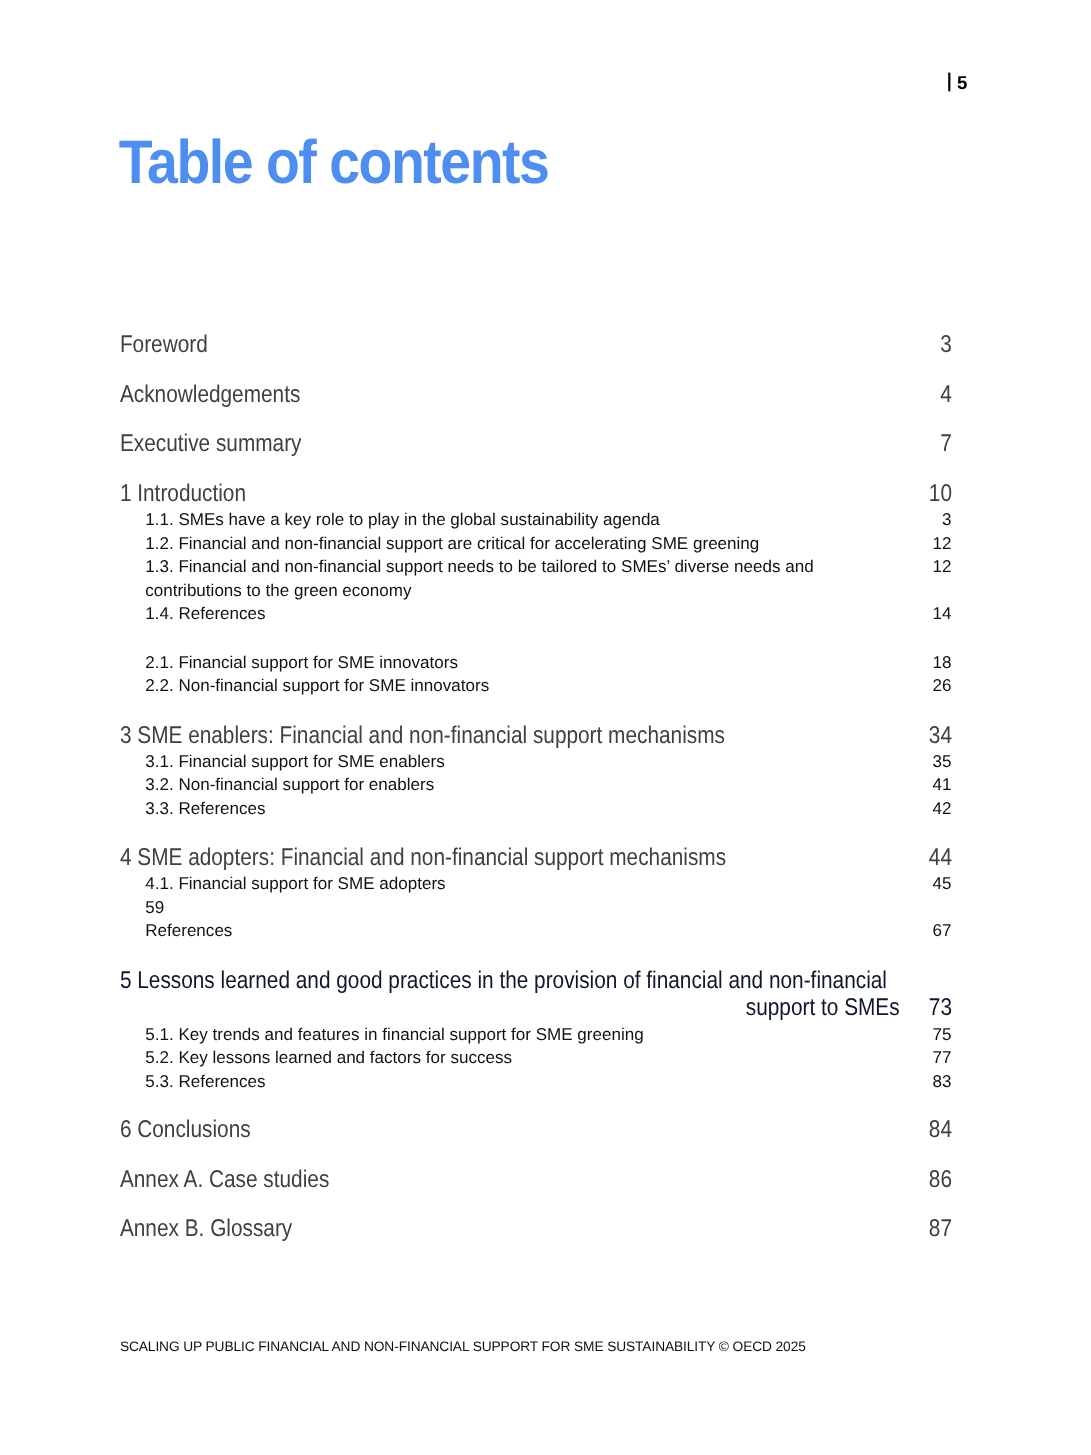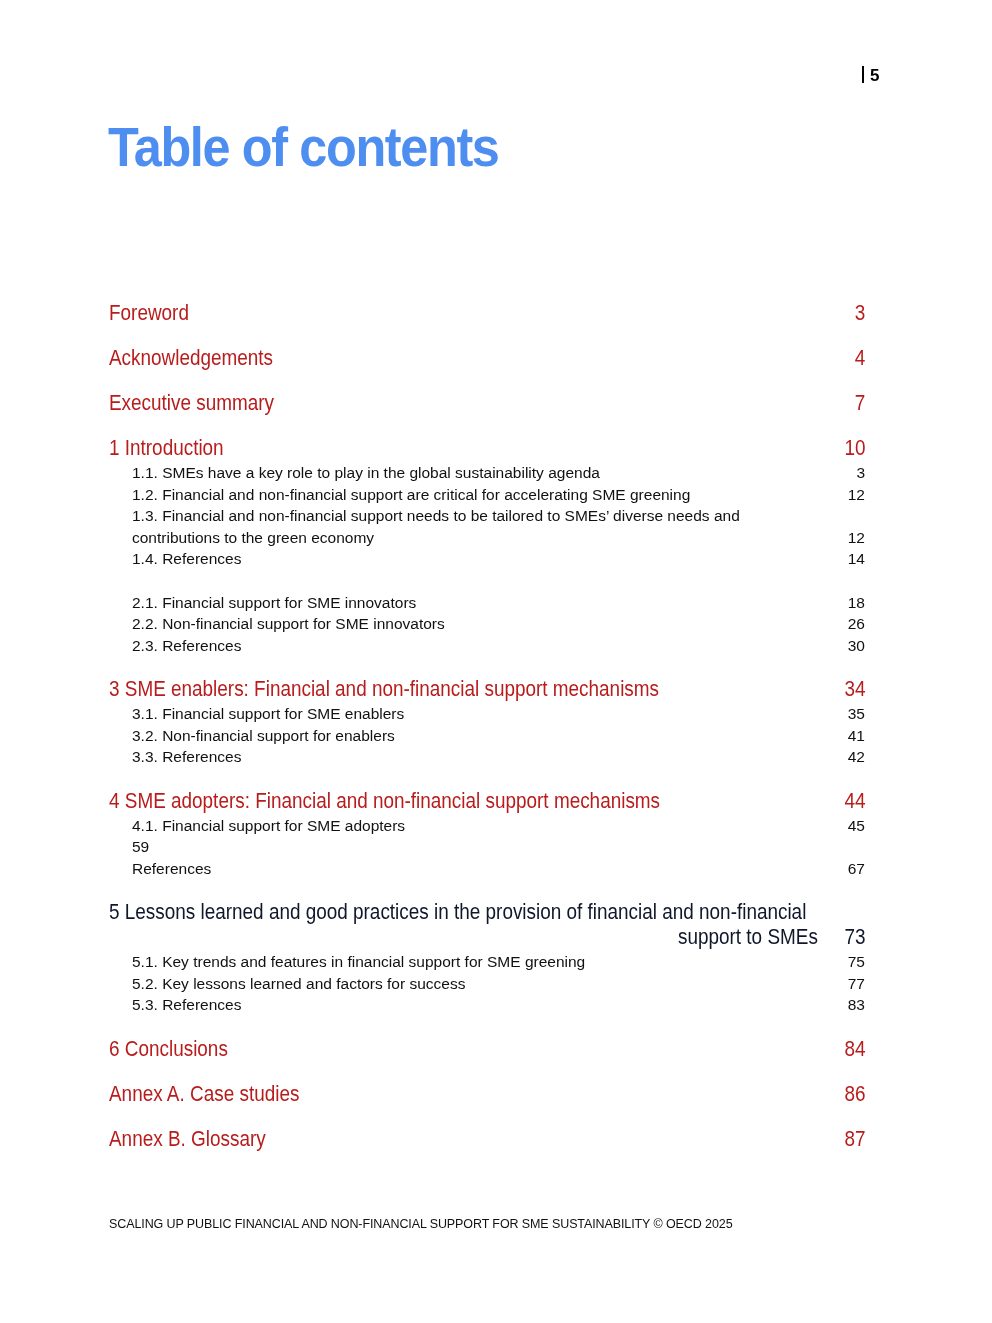--- a/index.html
+++ b/index.html
@@ -2,26 +2,26 @@
 <html><head>
   <meta charset="utf-8">
   <style>
     html, body { margin: 0; padding: 0; background: #ffffff; }
     body { width: 992px; height: 1323px; position: relative; overflow: hidden; font-family: "Liberation Sans", sans-serif; color: #000; }
     .page-num { position: absolute; top: 66px; left: 862px; font-size: 17px; font-weight: bold; color: #000; }
     .page-num .bar { display: inline-block; width: 2px; height: 17px; background: #000; vertical-align: -2px; margin-right: 6px; }
     .title { position: absolute; top: 114px; left: 108px; font-size: 56px; font-weight: bold; color: #4e8ef0; letter-spacing: -1.5px; margin: 0; transform: scaleX(0.9); transform-origin: left top; white-space: nowrap; }
     .toc { position: absolute; top: 300px; left: 109px; width: 756px; }
     .entry { position: relative; }
-    .main { display: flex; justify-content: space-between; align-items: flex-end; color: #b91c1c; font-size: 22px; line-height: 25px; }
+    .main { display: flex; justify-content: space-between; align-items: flex-end; color: #404040; font-size: 22px; line-height: 25px; }
     .main .label { display: inline-block; transform: scaleX(0.86); transform-origin: left bottom; white-space: nowrap; }
     .main .pg { display: inline-block; transform: scaleX(0.86); transform-origin: right bottom; }
     .spacer-lg { height: 20px; }
     .subs { margin-top: 2px; }
-    .sub { display: flex; justify-content: space-between; align-items: flex-end; font-size: 15.5px; line-height: 21.5px; padding-left: 23px; color: #111; gap: 39px; }
+    .sub { display: flex; justify-content: space-between; font-size: 15.5px; line-height: 21.5px; padding-left: 23px; color: #111; gap: 39px; }
     .sub .label { max-width: 680px; }
     .footer { position: absolute; top: 1217px; left: 109px; font-size: 12.5px; color: #111; letter-spacing: -0.1px; }
     .wrap-main { color: #0f172a; font-size: 22px; line-height: 25px; }
     .wrap-main .l1 { display: inline-block; transform: scaleX(0.86); transform-origin: left bottom; white-space: nowrap; }
     .wrap-main .row2 { display: flex; justify-content: flex-end; align-items: flex-end; padding-left: 23px; }
     .wrap-main .row2 span { display: inline-block; transform: scaleX(0.86); white-space: nowrap; }
     .wrap-main .row2 .l2 { transform-origin: left bottom; }
     .wrap-main .row2 .pg { transform-origin: right bottom; }
   </style>
 </head>
@@ -85,24 +85,20 @@
 
   <div class="entry">
     <div class="subs">
       <div class="sub">
           <span class="label">2.1. Financial support for SME innovators</span>
           <span>18</span>
         </div>
       <div class="sub">
           <span class="label">2.2. Non-financial support for SME innovators</span>
           <span>26</span>
-        </div>
-      <div class="sub">
-          <span class="label">2.3. References</span>
-          <span>30</span>
         </div>
     </div>
   </div>
   <div class="spacer-lg"></div>
 
   <div class="entry">
     <div class="main">
         <span class="label">3 SME enablers: Financial and non-financial support mechanisms</span>
         <span class="pg">34</span>
       </div>

